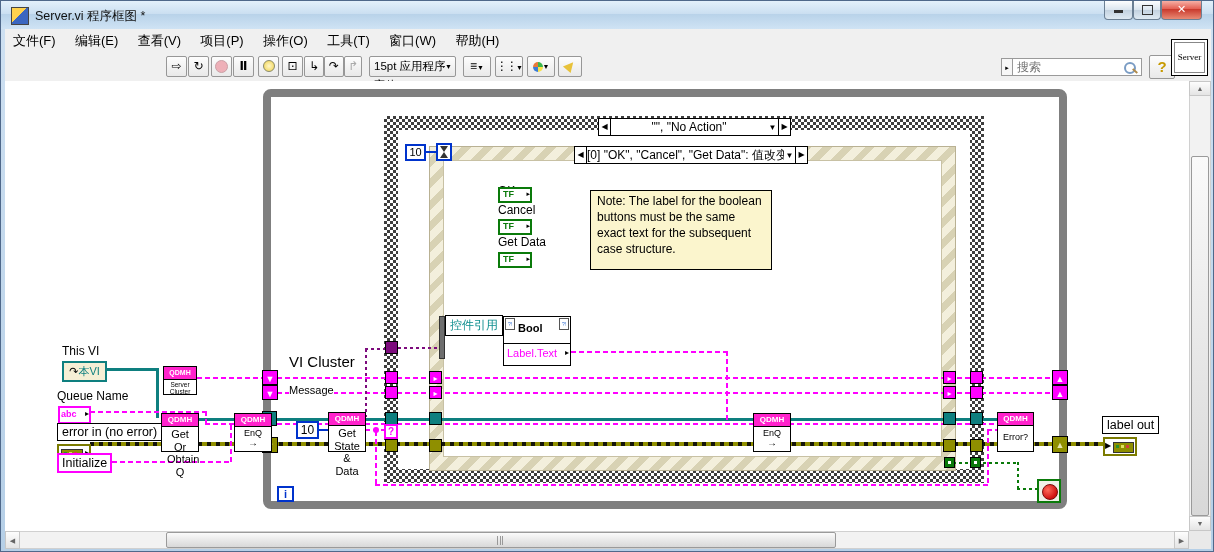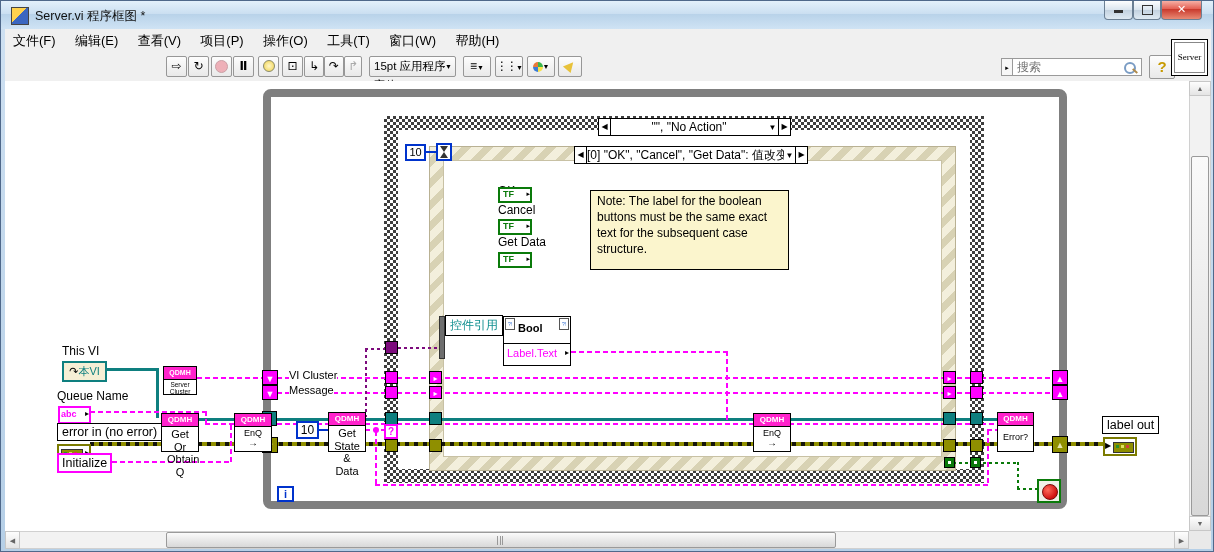--- a/index.html
+++ b/index.html
@@ -261,40 +261,40 @@
   <div class="abs vinode" style="left:752px;top:412px;width:38px;height:39px;">
     <div class="hdr">QDMH</div>
     <div class="bod" style="font-size:9px;">EnQ</div>
     <div class="bod" style="font-size:10px;margin-top:-2px;">→</div>
   </div>
   <div class="abs vinode" style="left:996px;top:411px;width:37px;height:40px;">
     <div class="hdr">QDMH</div>
     <div class="bod" style="font-size:9px;padding-top:6px;">Error?</div>
   </div>
 
-  <div class="abs lbl" style="left:288px;top:368px;font-size:11px;background:#fff;">VI Cluster</div>
+  <div class="abs lbl" style="left:288px;top:352px;font-size:15px;background:#fff;">VI Cluster</div>
   <div class="abs lbl" style="left:288px;top:383px;font-size:11px;background:#fff;">Message</div>
 
   <div class="abs lbl" style="left:497px;top:183px;">OK</div>
   <div class="abs" style="left:497px;top:186px;width:34px;height:16px;border:2px solid #0a7a0a;background:#fff;box-sizing:border-box;">
     <span style="position:absolute;left:3px;top:0;font-size:9px;font-weight:bold;color:#0a7a0a;">TF</span>
     <span style="position:absolute;right:0;top:1px;font-size:7px;">▸</span>
   </div>
   <div class="abs lbl" style="left:497px;top:202px;">Cancel</div>
   <div class="abs" style="left:497px;top:218px;width:34px;height:16px;border:2px solid #0a7a0a;background:#fff;box-sizing:border-box;">
     <span style="position:absolute;left:3px;top:0;font-size:9px;font-weight:bold;color:#0a7a0a;">TF</span>
     <span style="position:absolute;right:0;top:1px;font-size:7px;">▸</span>
   </div>
   <div class="abs lbl" style="left:497px;top:234px;">Get Data</div>
   <div class="abs" style="left:497px;top:251px;width:34px;height:16px;border:2px solid #0a7a0a;background:#fff;box-sizing:border-box;">
     <span style="position:absolute;left:3px;top:0;font-size:9px;font-weight:bold;color:#0a7a0a;">TF</span>
     <span style="position:absolute;right:0;top:1px;font-size:7px;">▸</span>
   </div>
 
-  <div class="abs" style="left:589px;top:189px;width:199px;height:80px;background:#fbf5cd;border:1px solid #000;box-sizing:border-box;padding:3px 6px;font-size:12px;line-height:1.33;">Note:  The label for the boolean buttons must be the same exact text for the subsequent case structure.</div>
+  <div class="abs" style="left:589px;top:189px;width:182px;height:80px;background:#fbf5cd;border:1px solid #000;box-sizing:border-box;padding:3px 6px;font-size:12px;line-height:1.33;">Note:  The label for the boolean buttons must be the same exact text for the subsequent case structure.</div>
 
   <div class="abs" style="left:438px;top:315px;width:6px;height:43px;background:#6e6e6e;border:1px solid #333;box-sizing:border-box;"></div>
   <div class="abs" style="left:444px;top:314px;border:1px solid #000;background:#fff;padding:1px 4px;font-size:12px;color:#0e8f8f;white-space:nowrap;">控件引用</div>
 
   <div class="abs" style="left:502px;top:315px;width:68px;height:50px;border:1px solid #000;background:#fff;box-sizing:border-box;">
     <div style="position:relative;height:26px;border-bottom:1px solid #000;">
       <span style="position:absolute;left:1px;top:1px;width:8px;height:10px;border:1px solid #555;background:#fff;font-size:5px;color:#2a6ad0;line-height:10px;text-align:center;">?!</span>
       <span style="position:absolute;right:1px;top:1px;width:8px;height:10px;border:1px solid #555;background:#fff;font-size:5px;color:#2a6ad0;line-height:10px;text-align:center;">?!</span>
       <span style="position:absolute;left:14px;top:5px;font-size:11px;font-weight:bold;">Bool</span>
     </div>

